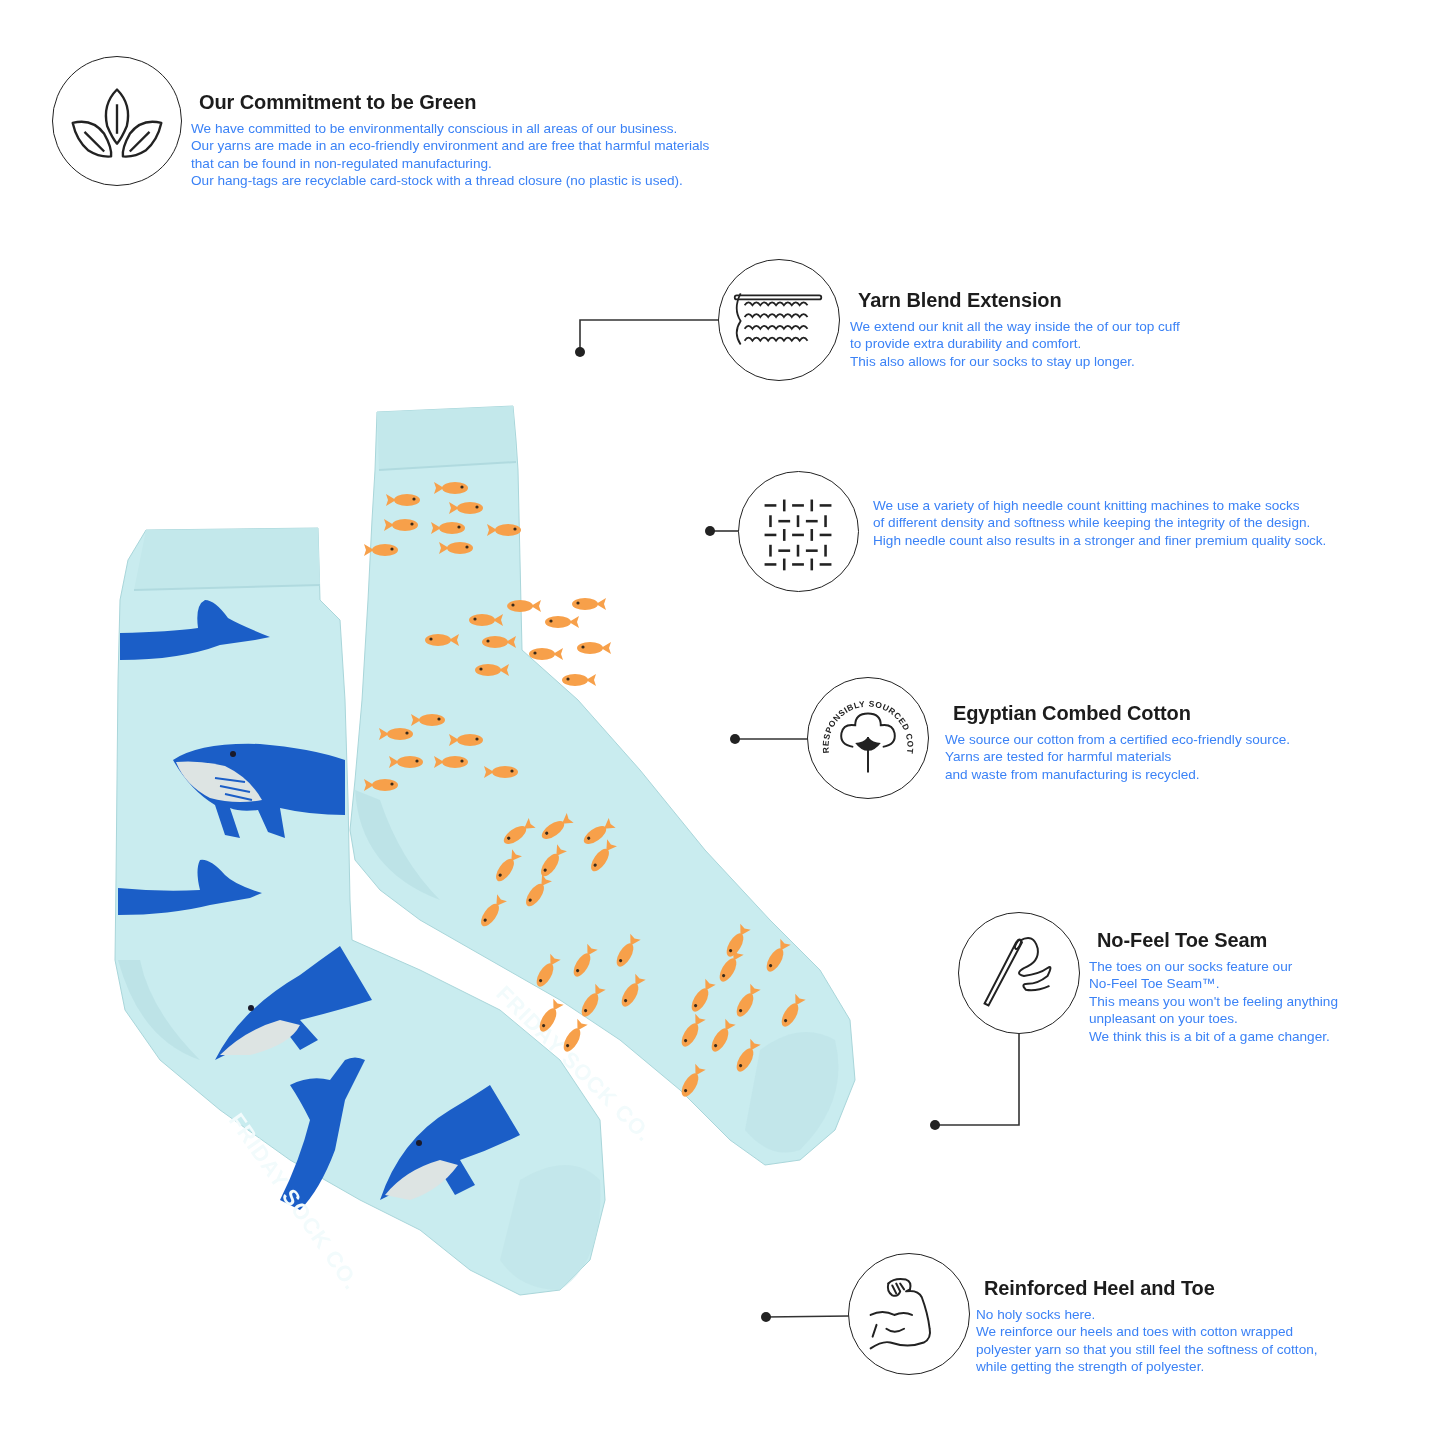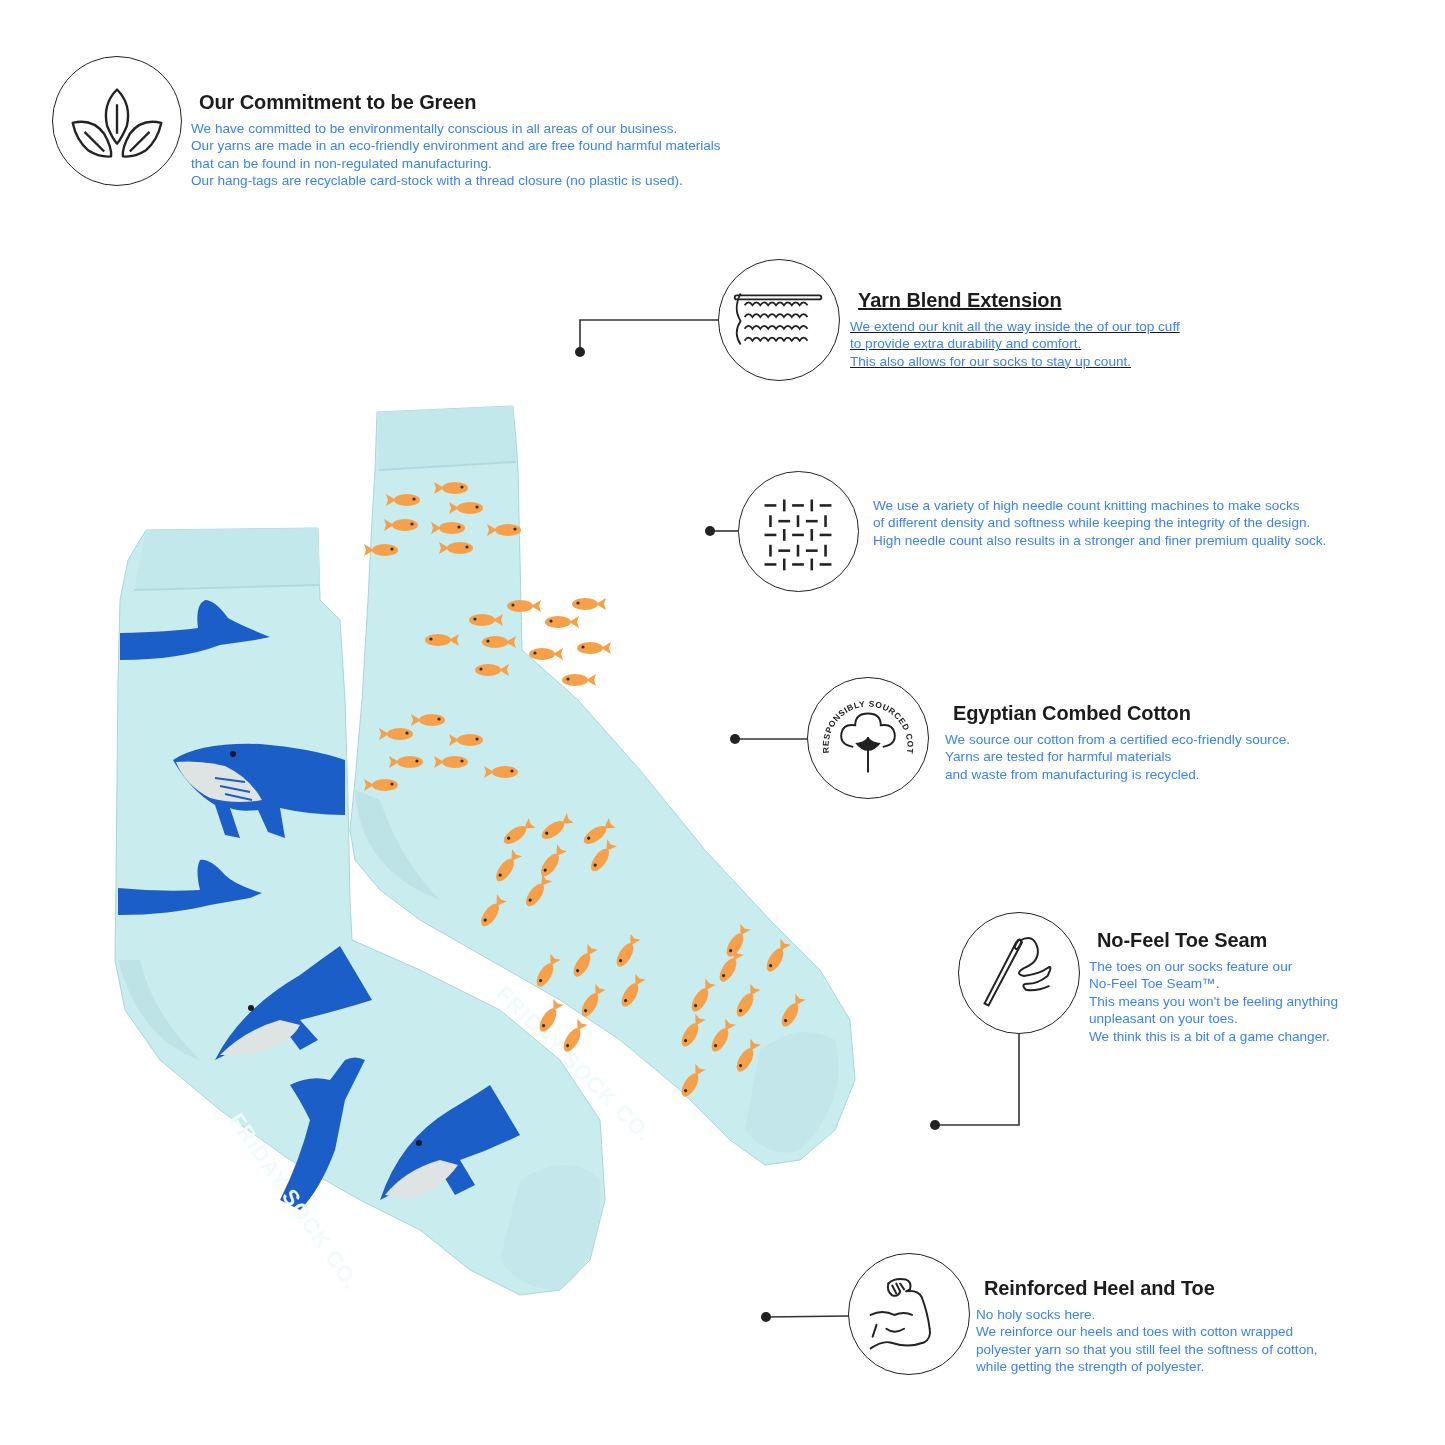--- a/index.html
+++ b/index.html
@@ -158,42 +158,42 @@
       <path d="M20,67 Q40,62 52,78 Q60,92 59,101 Q47,102 36,95 Q24,85 20,67 Z"></path>
       <line x1="32" y1="76" x2="52" y2="96"></line>
       <path d="M110,67 Q90,62 78,78 Q70,92 71,101 Q83,102 94,95 Q106,85 110,67 Z"></path>
       <line x1="98" y1="76" x2="78" y2="96"></line>
     </g>
   </svg>
 </div>
 <div class="feature" style="left:191px;top:85px;">
   <h3>Our Commitment to be Green</h3>
   <p>We have committed to be environmentally conscious in all areas of our business.</p>
-  <p>Our yarns are made in an eco-friendly environment and are free found harmful materials</p>
+  <p>Our yarns are made in an eco-friendly environment and are free that harmful materials</p>
   <p>that can be found in non-regulated manufacturing.</p>
   <p>Our hang-tags are recyclable card-stock with a thread closure (no plastic is used).</p>
 </div>
 
 <div class="icon-circle" style="left:718px;top:259px;width:122px;height:122px;">
   <svg viewBox="0 0 122 122">
     <g fill="none" stroke="#222" stroke-width="1.8">
       <rect x="16" y="36" width="88" height="4" rx="2"></rect>
       <path d="M22,34 Q14,50 22,62 Q14,74 22,86"></path>
       <path d="M26,46 q4,-6 8,0 q4,-6 8,0 q4,-6 8,0 q4,-6 8,0 q4,-6 8,0 q4,-6 8,0 q4,-6 8,0 q4,-6 8,0"></path>
       <path d="M26,58 q4,-6 8,0 q4,-6 8,0 q4,-6 8,0 q4,-6 8,0 q4,-6 8,0 q4,-6 8,0 q4,-6 8,0 q4,-6 8,0"></path>
       <path d="M26,70 q4,-6 8,0 q4,-6 8,0 q4,-6 8,0 q4,-6 8,0 q4,-6 8,0 q4,-6 8,0 q4,-6 8,0 q4,-6 8,0"></path>
       <path d="M26,82 q4,-6 8,0 q4,-6 8,0 q4,-6 8,0 q4,-6 8,0 q4,-6 8,0 q4,-6 8,0 q4,-6 8,0 q4,-6 8,0"></path>
     </g>
   </svg>
 </div>
-<div class="feature" style="left:850px;top:283px;text-decoration:underline;">
+<div class="feature" style="left:850px;top:283px;">
   <h3>Yarn Blend Extension</h3>
   <p>We extend our knit all the way inside the of our top cuff</p>
   <p>to provide extra durability and comfort.</p>
-  <p>This also allows for our socks to stay up count.</p>
+  <p>This also allows for our socks to stay up longer.</p>
 </div>
 
 <div class="icon-circle" style="left:738px;top:471px;width:121px;height:121px;">
   <svg viewBox="0 0 121 121">
     <g stroke="#222" stroke-width="2.6" stroke-linecap="butt">
       <line x1="26" y1="34" x2="38" y2="34"></line>
         <line x1="46" y1="28" x2="46" y2="40"></line>
         <line x1="54" y1="34" x2="66" y2="34"></line>
         <line x1="74" y1="28" x2="74" y2="40"></line>
         <line x1="82" y1="34" x2="94" y2="34"></line>

